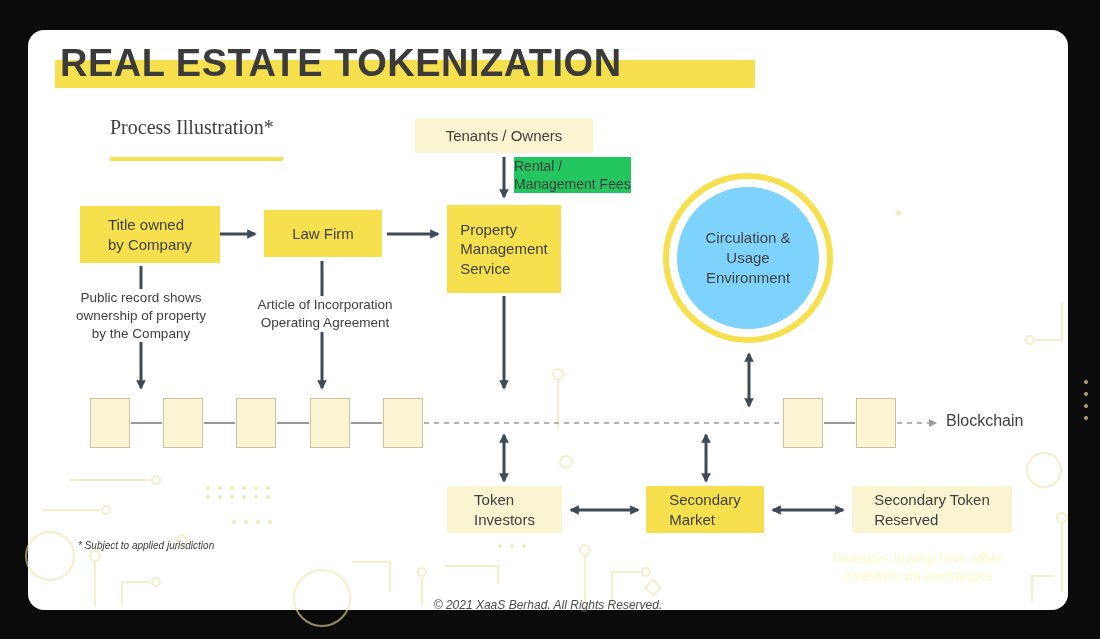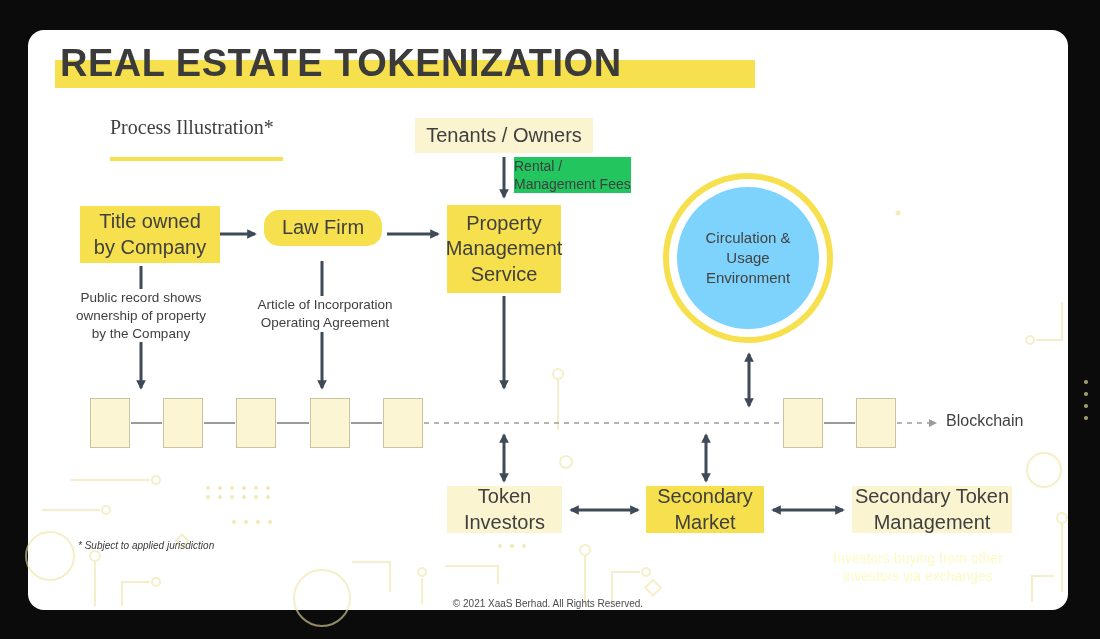--- a/index.html
+++ b/index.html
@@ -14,40 +14,40 @@
              background:#F7E04E;z-index:3;}
   .page-title{position:absolute;left:60px;top:42px;z-index:4;margin:0;
               font-size:38px;font-weight:900;letter-spacing:0.5px;color:#3b3b3b;
               font-family:"Liberation Sans",sans-serif;}
   .subtitle{position:absolute;left:110px;top:116px;z-index:3;margin:0;
             font-family:"Liberation Serif",serif;font-weight:500;
             font-size:20px;color:#3f3f3f;}
   .subtitle-line{position:absolute;left:110px;top:157px;width:173px;height:4px;
                  background:#F7E04E;z-index:3;}
   .box{position:absolute;z-index:3;display:flex;align-items:center;justify-content:center;
-       text-align:center;font-size:20px;line-height:1.28;color:#3f3f3f;}
+       text-align:left;font-size:15px;line-height:1.28;color:#3f3f3f;}
   .bright{background:#F7E04E;}
   .pale{background:#FBF4D1;}
   .note{position:absolute;z-index:3;font-size:13.5px;line-height:1.32;color:#3f3f3f;
         text-align:center;background:#ffffff;}
   .sidelabel{position:absolute;z-index:3;font-size:14px;line-height:1.3;color:#3f3f3f;
              text-align:left;background:#22c55e;}
   .block{position:absolute;top:398px;width:40px;height:50px;z-index:3;
          background:#FBF5D3;border:1px solid #c9c3a0;box-sizing:border-box;}
   .ring{position:absolute;left:663px;top:173px;width:170px;height:170px;z-index:3;
         border:6px solid #F7E04E;border-radius:50%;box-sizing:border-box;}
   .ring-inner{position:absolute;left:677px;top:187px;width:142px;height:142px;z-index:3;
         background:#7dd3fc;border-radius:50%;display:flex;align-items:center;
         justify-content:center;text-align:center;font-size:15px;line-height:1.35;
         color:#434343;}
   .chain-label{position:absolute;left:946px;top:412px;z-index:3;font-size:16px;color:#3f3f3f;}
   .footnote{position:absolute;left:78px;top:540px;z-index:3;font-style:italic;
             font-size:10px;color:#3a3a3a;}
   .copyright{position:absolute;left:28px;top:598px;width:1040px;z-index:3;
-             text-align:center;font-size:10px;color:#4a4a4a;}
+             text-align:center;font-size:12px;color:#4a4a4a;font-style:italic;}
   .caption{position:absolute;z-index:3;font-size:14px;line-height:1.3;color:#fef9c3;
            text-align:center;}
 </style>
 </head>
 <body>
 
 <div class="stage">
   <div class="card"></div>
 
   <svg class="layer decor" width="1100" height="639">
@@ -156,21 +156,21 @@
   <div class="subtitle-line"></div>
 
   <div class="box pale pre" style="left:415px;top:118px;width:178px;height:35px;">Tenants / Owners</div>
 
   <div class="sidelabel pre" style="left:514px;top:157px;">Rental /
 Management Fees</div>
 
   <div class="box bright pre" style="left:80px;top:206px;width:140px;height:57px;">Title owned
 by Company</div>
 
-  <div class="box bright pre" style="left:264px;top:210px;width:118px;height:36px;border-radius:15px;">Law Firm</div>
+  <div class="box bright pre" style="left:264px;top:210px;width:118px;height:47px;">Law Firm</div>
 
   <div class="box bright pre" style="left:447px;top:205px;width:114px;height:88px;">Property
 Management
 Service</div>
 
   <div class="ring"></div>
   <div class="ring-inner pre">Circulation &amp;
 Usage
 Environment</div>
 
@@ -191,20 +191,20 @@
 
   <div class="chain-label">Blockchain</div>
 
   <div class="box pale pre" style="left:447px;top:486px;width:115px;height:47px;">Token
 Investors</div>
 
   <div class="box bright pre" style="left:646px;top:486px;width:118px;height:47px;">Secondary
 Market</div>
 
   <div class="box pale pre" style="left:852px;top:486px;width:160px;height:47px;">Secondary Token
-Management</div>
+Reserved</div>
 
   <div class="caption pre" style="left:818px;top:549px;width:200px;">Investors buying from other
 investors via exchanges</div>
 
   <div class="footnote">* Subject to applied jurisdiction</div>
   <div class="copyright">© 2021 XaaS Berhad. All Rights Reserved.</div>
 </div>
 
 </body></html>

